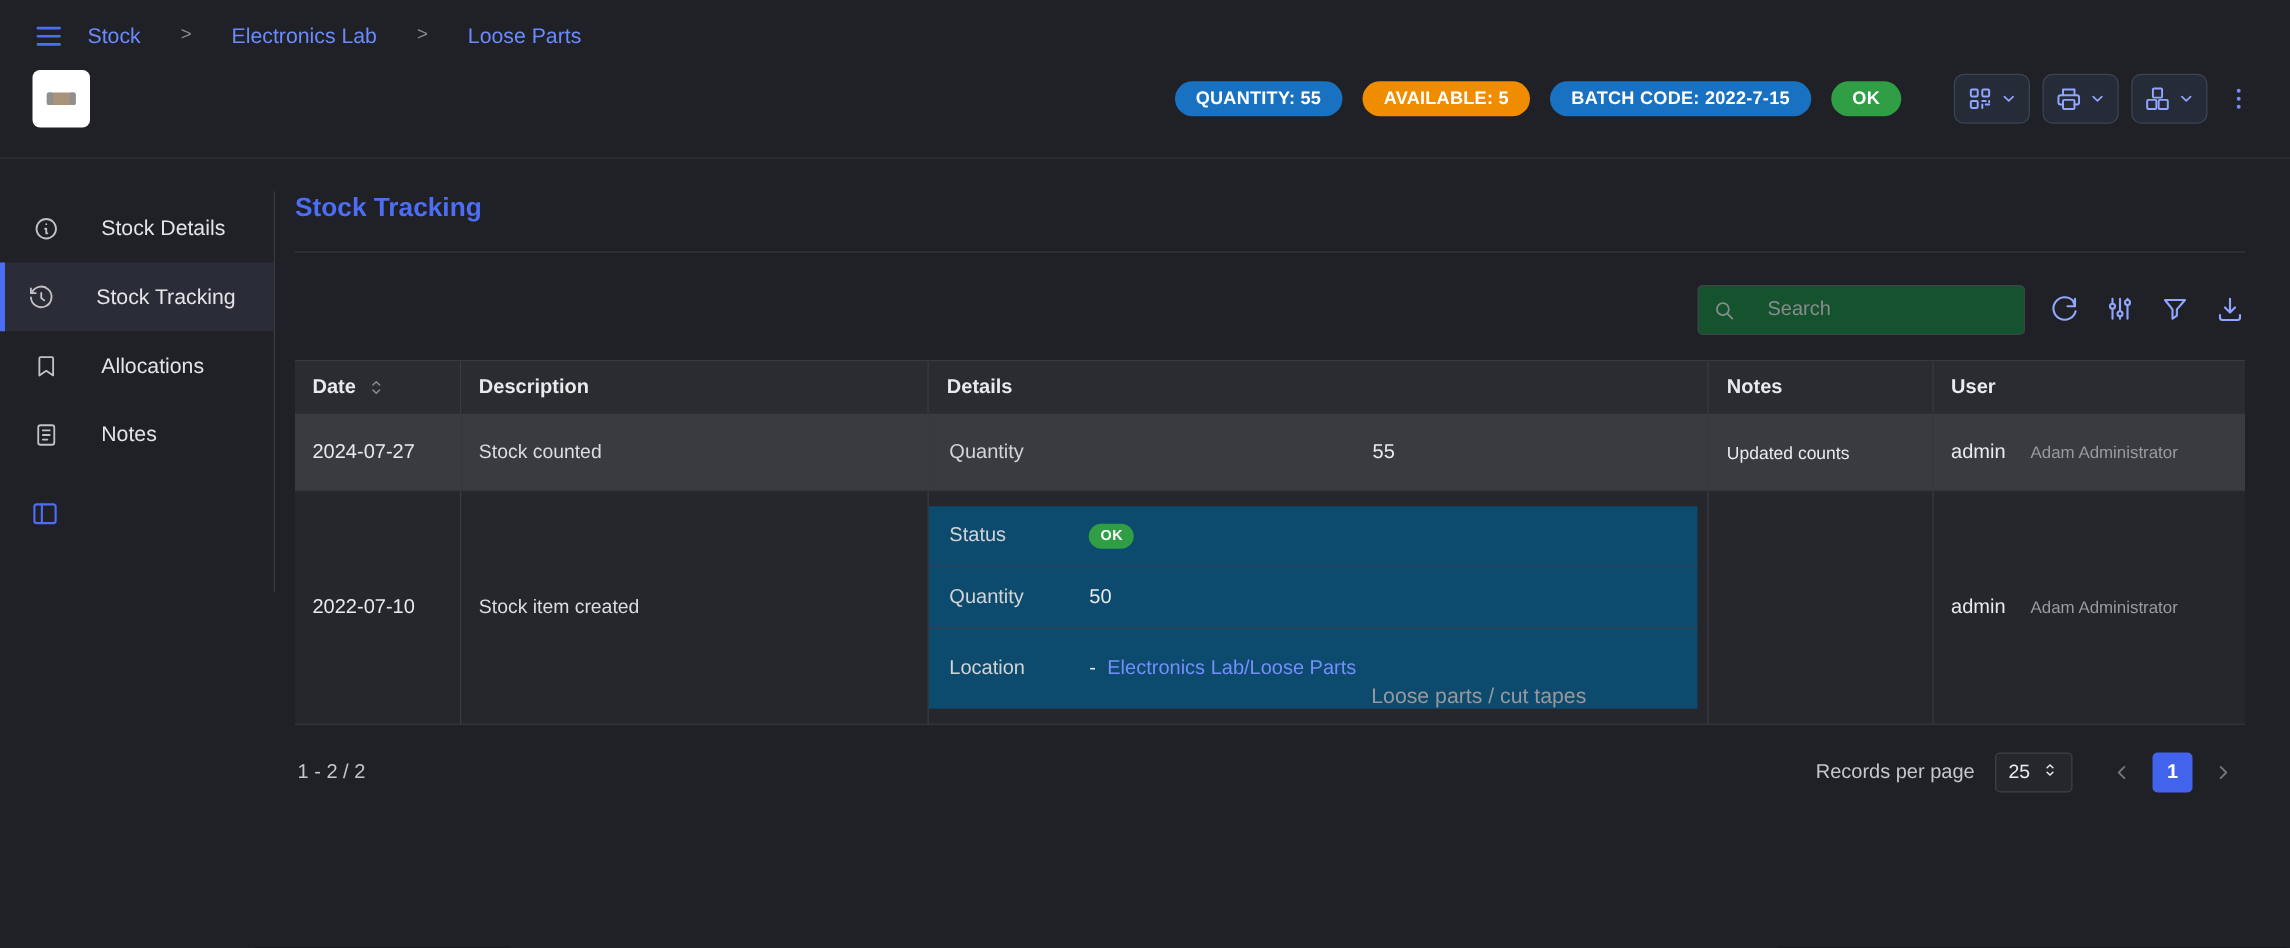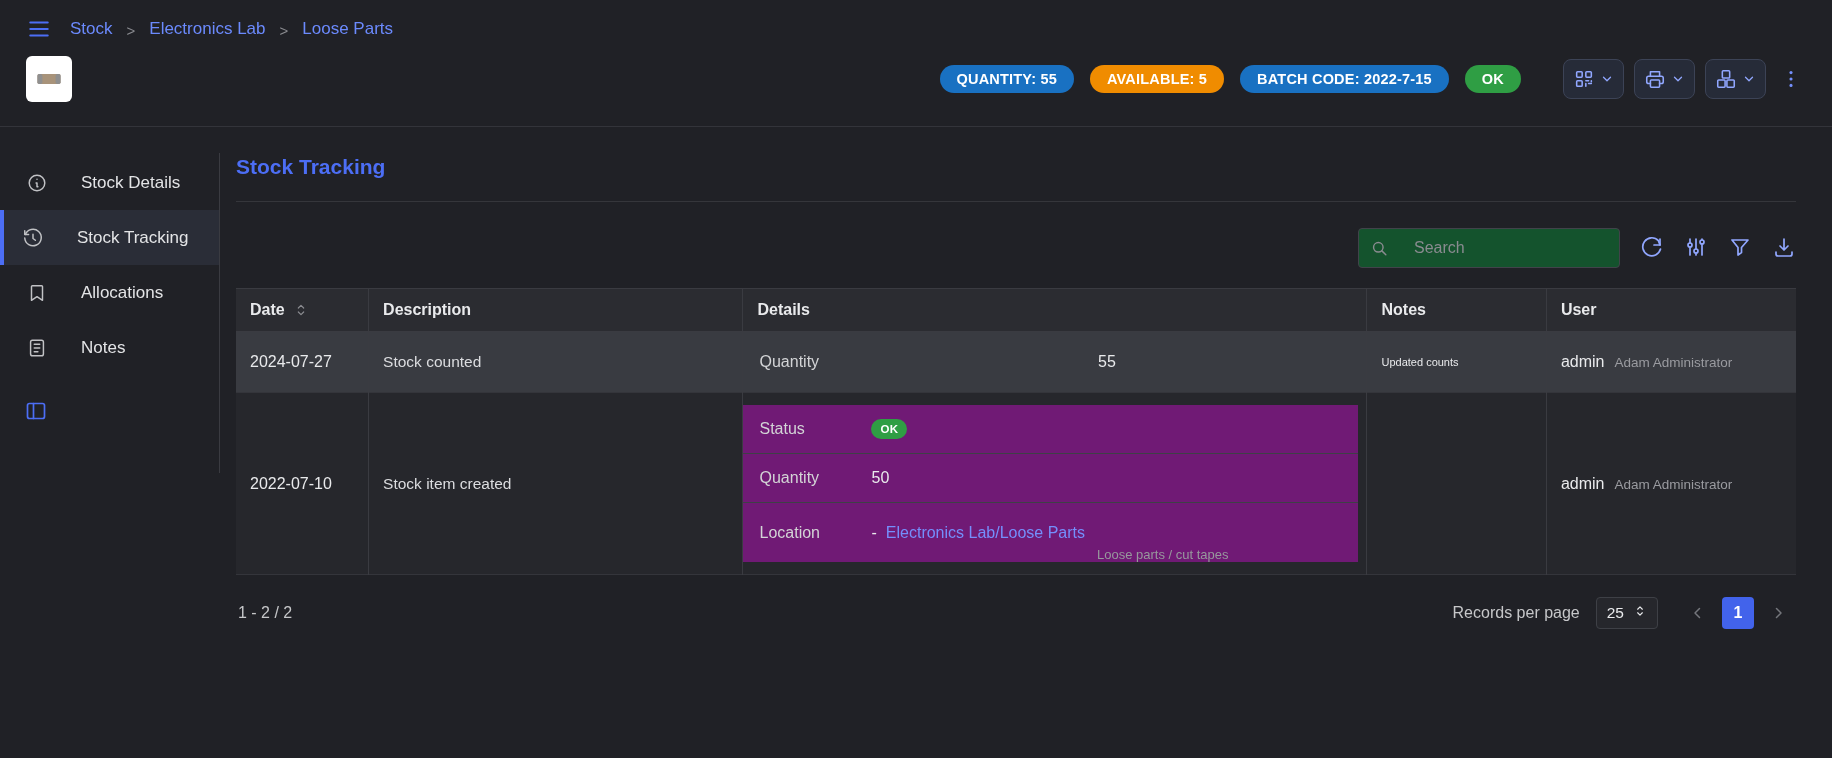--- a/index.html
+++ b/index.html
@@ -16,21 +16,21 @@
   }
 
   
   .topbar {
     display: flex; align-items: center; gap: 18px;
     padding: 16px 26px 6px 26px;
   }
   .icon { display: inline-flex; align-items: center; justify-content: center; }
   .icon svg { display: block; }
   .hamburger { color: #4c6ef5; cursor: pointer; background: none; border: none; }
-  .breadcrumb { display: flex; align-items: flex-end; gap: 14px; font-size: 17px; }
+  .breadcrumb { display: flex; align-items: flex-start; gap: 32px; font-size: 17px; }
   .crumb { color: #6b8afd; text-decoration: none; cursor: pointer; }
   .crumb-sep { color: #8a8b90; font-size: 15px; }
 
   
   .header {
     display: flex; align-items: center;
     padding: 8px 26px 24px 26px;
     border-bottom: 1px solid #33343a;
   }
   .thumb {
@@ -119,45 +119,45 @@
   .track-table th .th-inner { display: flex; align-items: center; gap: 8px; }
   .sort-icon { color: #8a8b90; }
   .track-table th:not(:first-child),
   .track-table td:not(:first-child) { border-left: 1px solid #3a3b41; }
   .track-table tbody tr { border-bottom: 1px solid #34353b; background: #26272c; }
   .track-table tbody tr.row-hl { background: #393b41; }
   .track-table td { vertical-align: middle; padding: 0 14px; }
   .cell-date { font-size: 16px; color: #e9eaec; }
   .cell-desc { font-size: 15.5px; color: #dcdde0; }
   .cell-details { padding: 0 8px 0 0 !important; }
-  .cell-notes { font-size: 11px; }
+  .cell-notes { font-size: 14px; }
   .cell-user { white-space: nowrap; }
   .u-name { font-size: 16px; color: #e9eaec; }
-  .u-full { font-size: 13.5px; color: #9a9ba0; margin-left: 10px; }
+  .u-full { font-size: 13.5px; color: #9a9ba0; margin-left: 20px; }
   tr.row-hl td { padding-top: 21px; padding-bottom: 21px; }
   tr.row-hl .cell-details { padding-top: 0 !important; padding-bottom: 0 !important; }
 
   .detail-line { display: flex; align-items: center; padding: 21px 16px; }
   .detail-line .d-label { width: 112px; flex: none; color: #d3d4d6; }
   .detail-line .d-value.center { flex: 1; text-align: center; }
 
   .detail-table { margin: 12px 0; }
   .detail-row {
-    background: #701a75; min-height: 49px;
+    background: #0c4a6e; min-height: 49px;
     display: flex; align-items: center; padding: 0 16px;
   }
   .detail-row:not(:last-child) { border-bottom: 1px solid #3e4046; }
   .d-label { width: 112px; flex: none; color: #d3d4d6; font-size: 16px; }
   .d-value { color: #e9eaec; font-size: 16px; }
   .ok-badge {
     background: #2f9e44; color: #fff; font-size: 11.5px; font-weight: 700;
     padding: 4px 9px; border-radius: 11px; letter-spacing: .3px;
   }
   .d-link { color: #748ffc; text-decoration: none; margin-left: 9px; cursor: pointer; font-size: 16px; }
-  .d-extra { color: #97989d; font-size: 13px; margin-left: 12px; margin-top: 44px; }
+  .d-extra { color: #97989d; font-size: 17px; margin-left: 12px; margin-top: 44px; }
 
   
   .table-footer {
     display: flex; justify-content: space-between; align-items: center;
     padding: 22px 2px 0 2px; font-size: 16px; color: #c6c7c9;
   }
   .footer-right { display: flex; align-items: center; }
   .page-size-select {
     display: inline-flex; align-items: flex-start; gap: 9px;
     background: #26272c; border: 1px solid #3e4046; border-radius: 4px;

